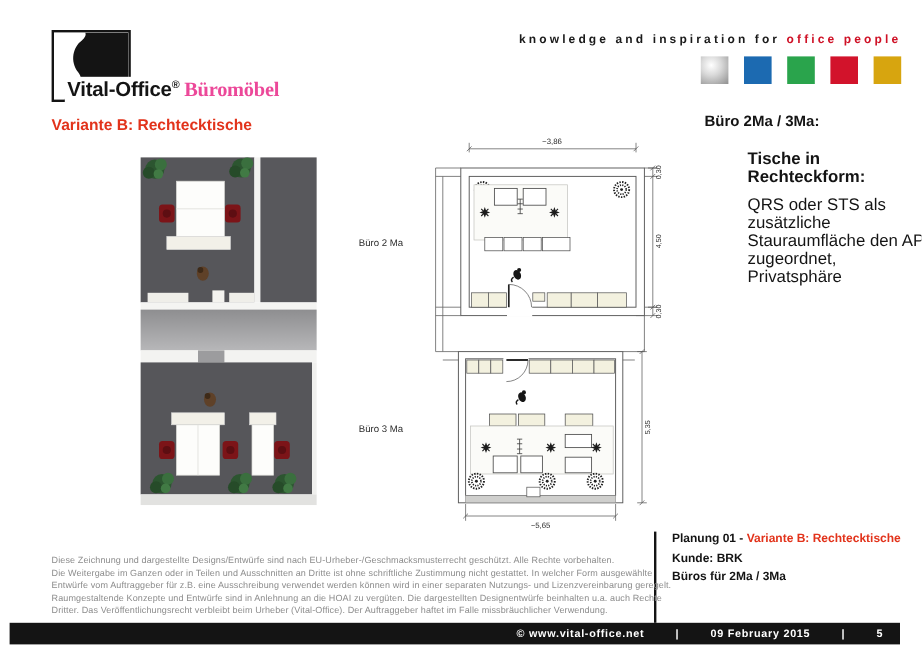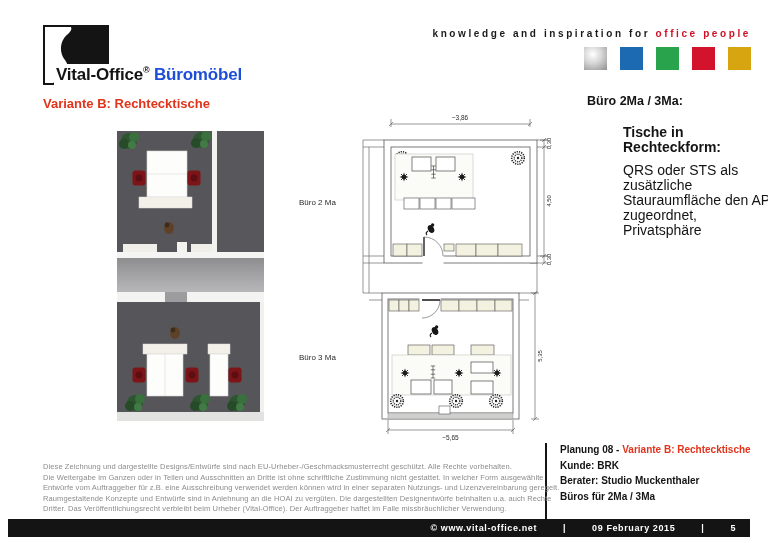--- a/index.html
+++ b/index.html
@@ -9,21 +9,21 @@
     font-family:"Liberation Sans", sans-serif; overflow:hidden; color:#141414;
   }
   
   .logo-box { position:absolute; left:43px; top:25px; width:66px; height:60px; border:2px solid #141414; background:#fff; }
   .logo-box svg { display:block; }
   .logo-text {
     position:absolute; left:54px; top:64px; background:#ffffff; padding:1px 4px 1px 2px;
     font-size:17px; font-weight:bold; white-space:nowrap; letter-spacing:-0.2px;
   }
   .logo-text sup { font-size:9px; }
-  .logo-green { color:#1d4ed8; }
+  .logo-green { color:#ec4899;font-family:Liberation Serif, serif; }
   .variant-title { position:absolute; left:43px; top:96px; font-size:13px; font-weight:bold; color:#e2331b; }
   .tagline {
     position:absolute; right:17px; top:28px; font-size:10px; font-weight:bold;
     letter-spacing:2.6px; white-space:nowrap; color:#1a1a1a;
   }
   .tagline-red { color:#cf1126; }
   .squares { position:absolute; right:17px; top:47px; display:flex; gap:13px; }
   .sq { width:23px; height:23px; }
   .sq-silver { background:radial-gradient(circle at 38% 32%, #ffffff 0%, #d9d9d9 40%, #8f8f8f 100%); }
   .sq-blue   { background:#1c6ab1; }
@@ -282,23 +282,22 @@
     <div class="spec-block">
       <span class="spec-bold">Tische in Rechteckform:</span>
     </div>
     <div class="spec-block spec-lines">QRS oder STS als zusätzliche
 Stauraumfläche den APs zugeordnet,
 Privatsphäre</div>
   </div>
 
   <div class="project-rule"></div>
   <div class="project">
-    <div><span>Planung 08 - </span><span class="project-red">Variante B: Rechtecktische</span></div>
+    <div><span>Planung 01 - </span><span class="project-red">Variante B: Rechtecktische</span></div>
     <div>Kunde: BRK</div>
-    <div>Berater: Studio Muckenthaler</div>
     <div>Büros für 2Ma / 3Ma</div>
   </div>
 
   <div class="disclaimer">Diese Zeichnung und dargestellte Designs/Entwürfe sind nach EU-Urheber-/Geschmacksmusterrecht geschützt. Alle Rechte vorbehalten.
 Die Weitergabe im Ganzen oder in Teilen und Ausschnitten an Dritte ist ohne schriftliche Zustimmung nicht gestattet. In welcher Form ausgewählte
 Entwürfe vom Auftraggeber für z.B. eine Ausschreibung verwendet werden können wird in einer separaten Nutzungs- und Lizenzvereinbarung geregelt.
 Raumgestaltende Konzepte und Entwürfe sind in Anlehnung an die HOAI zu vergüten. Die dargestellten Designentwürfe beinhalten u.a. auch Rechte
 Dritter. Das Veröffentlichungsrecht verbleibt beim Urheber (Vital-Office). Der Auftraggeber haftet im Falle missbräuchlicher Verwendung.</div>
 
   <div class="footer-bar">

